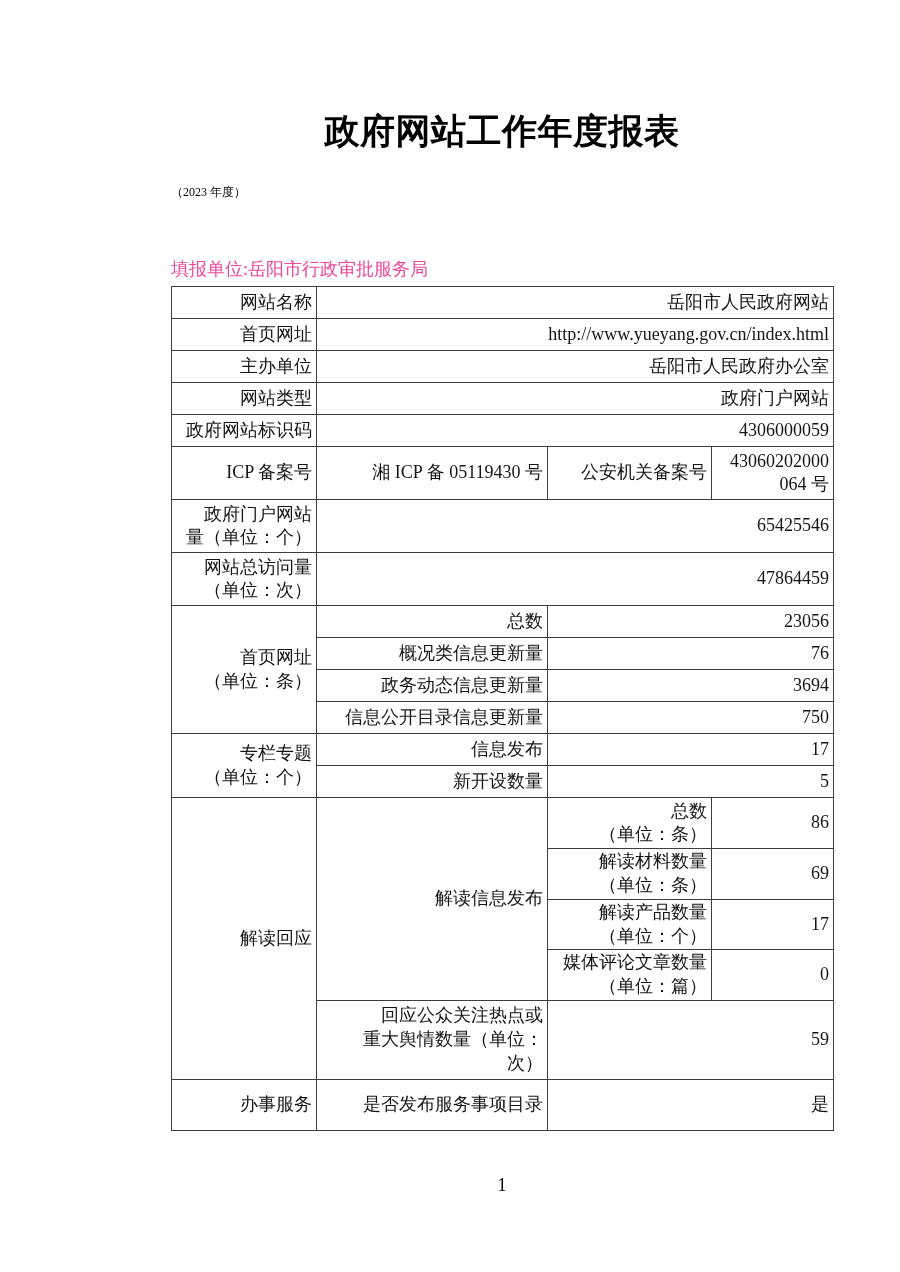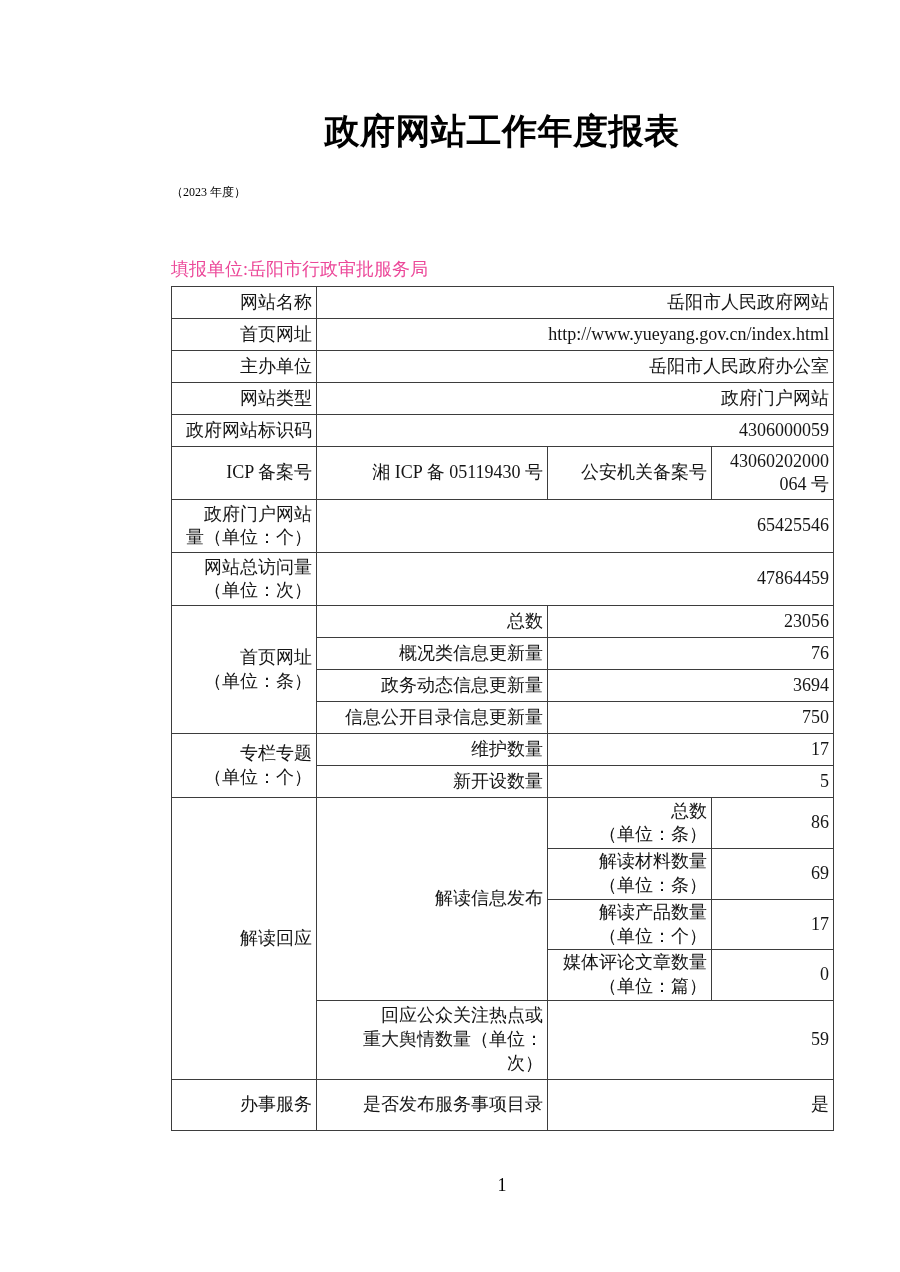--- a/index.html
+++ b/index.html
@@ -144,21 +144,21 @@
           <td colspan="2">3694</td>
         </tr>
         <tr class="h32">
           <td>信息公开目录信息更新量</td>
           <td colspan="2">750</td>
         </tr>
 
         <tr class="h32">
           <td rowspan="2">专栏专题
 （单位：个）</td>
-          <td>维护数量</td>
+          <td>信息发布</td>
           <td colspan="2">17</td>
         </tr>
         <tr class="h32">
           <td>新开设数量</td>
           <td colspan="2">5</td>
         </tr>
 
         <tr class="h51">
           <td rowspan="5">解读回应</td>
           <td rowspan="4">解读信息发布</td>

